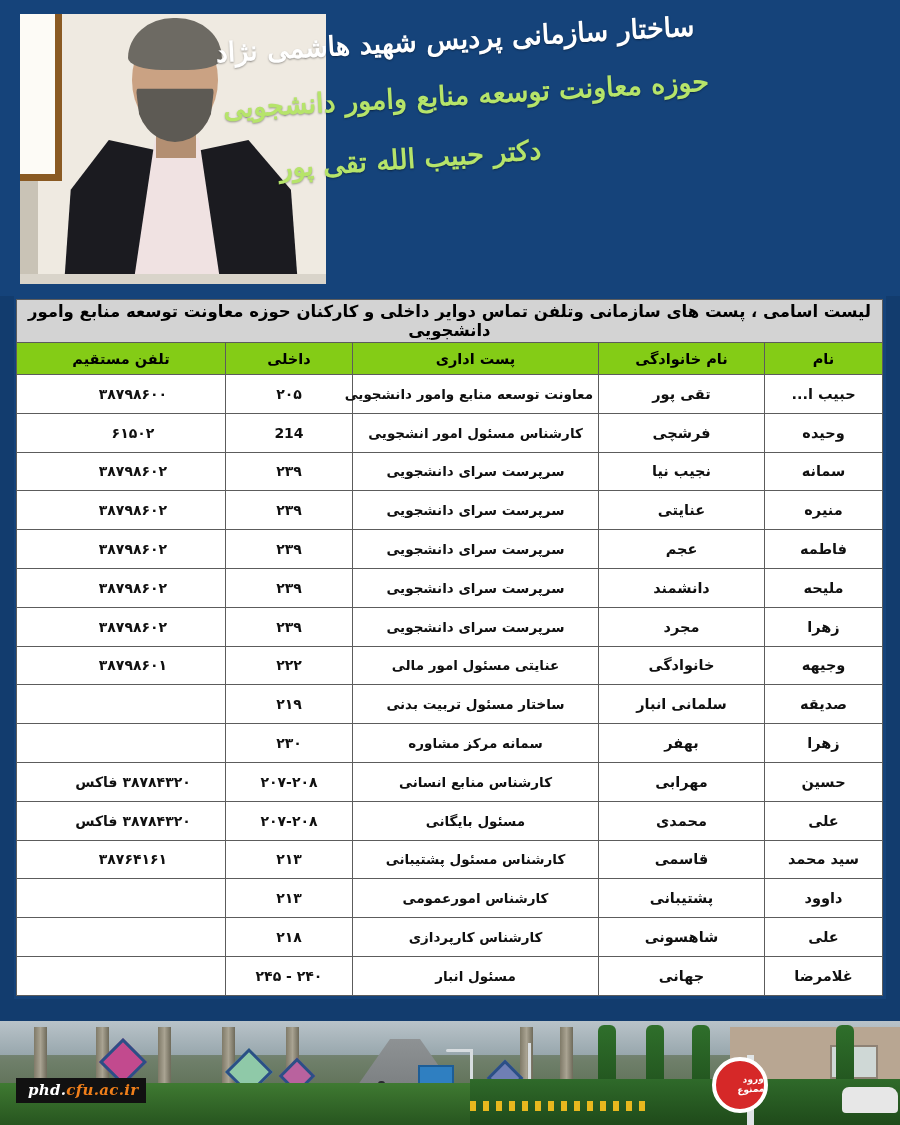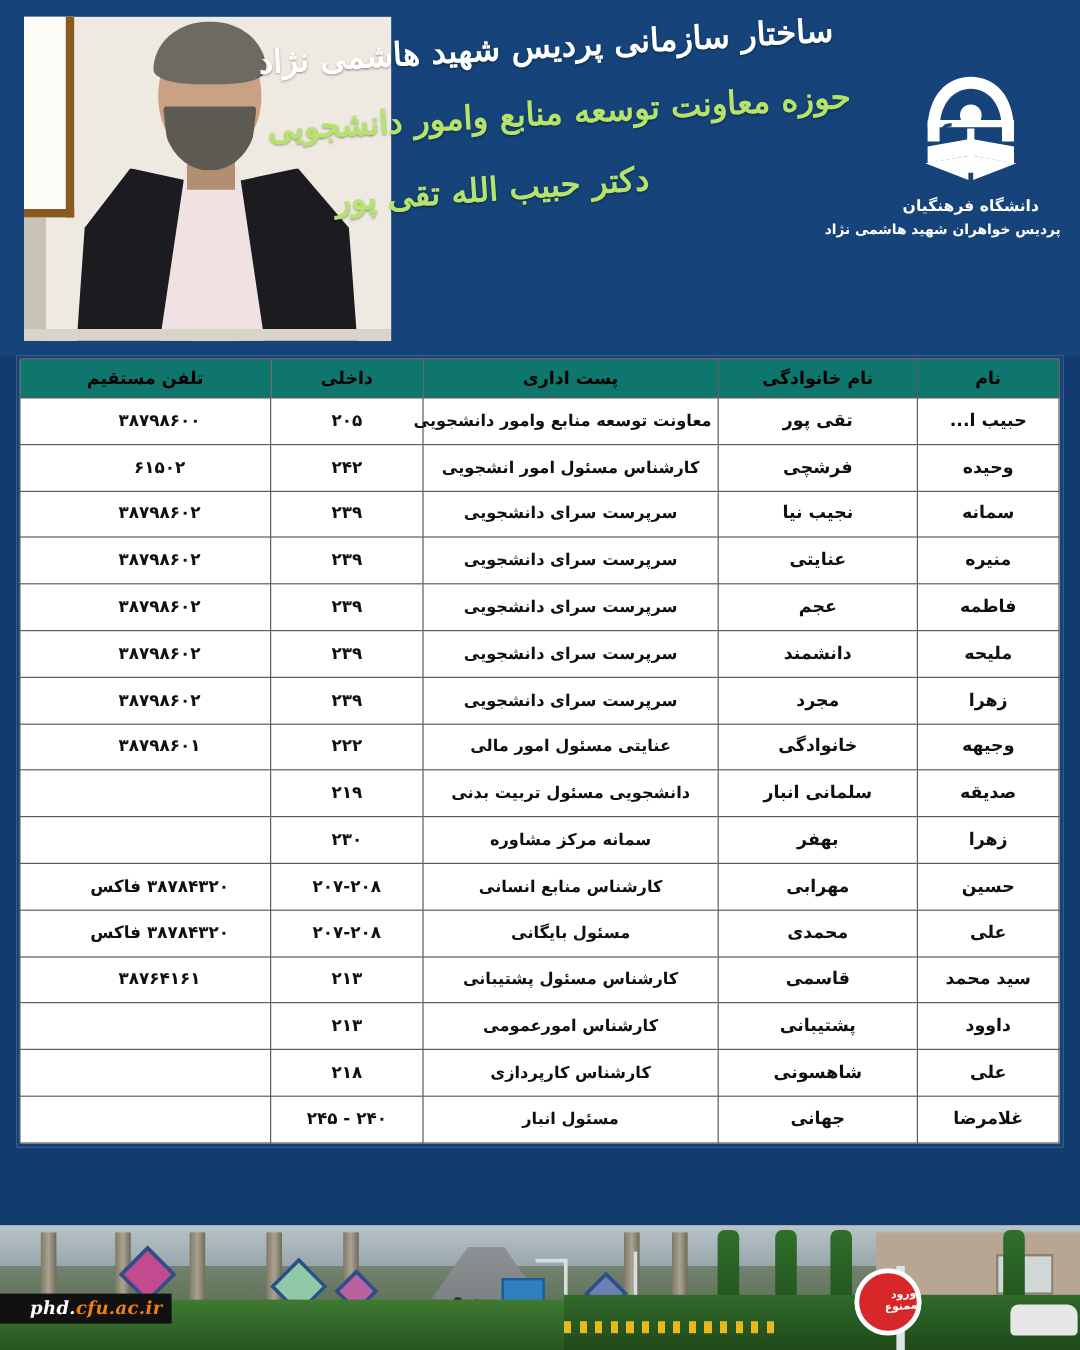--- a/index.html
+++ b/index.html
@@ -198,21 +198,21 @@
     color: #000000;
     font-size: 16.5px;
     font-weight: bold;
     text-align: center;
     height: 42px;
     padding: 2px 6px;
     border: 1px solid #9a9a9a;
   }
 
   .head-row th {
-    background: #0f766e;
+    background: #84cc16;
     color: #000000;
     font-size: 14.5px;
     font-weight: bold;
     text-align: center;
     height: 32px;
     padding: 2px 4px;
   }
 
   .roster tbody td {
     background: #ffffff;
@@ -324,23 +324,23 @@
     position: absolute; left: 418px; top: 44px; width: 36px; height: 40px;
     background: #2f7fc1; border: 2px solid #1d5d96;
   }
   .f-flowers {
     position: absolute; left: 470px; bottom: 14px; width: 180px; height: 10px;
     background: repeating-linear-gradient(90deg,#e8b81e 0 6px, transparent 6px 13px);
   }
 
   .watermark {
     position: absolute;
-    left: 0; bottom: 22px;
+    left: 16px; bottom: 22px;
     background: #111111;
-    padding: 3px 8px 4px 25px;
+    padding: 3px 8px 4px 12px;
     font-family: "DejaVu Serif", "Liberation Serif", serif;
     font-style: italic;
     font-weight: bold;
     font-size: 15px;
     letter-spacing: 0.3px;
     direction: ltr;
   }
   .wm-a { color: #ffffff; }
   .wm-b { color: #f07f1a; }
 </style>
@@ -363,69 +363,56 @@
       <div class="ph-hair"></div>
       <div class="ph-base"></div>
     </div>
 
     <div class="banner-titles">
       <div class="title-line1">ساختار سازمانی پردیس شهید هاشمی نژاد</div>
       <div class="title-line2">حوزه معاونت توسعه منابع وامور دانشجویی</div>
       <div class="title-line3">دکتر حبیب الله تقی پور</div>
     </div>
 
-    <div class="logo-block">
-      <svg class="logo-mark" width="92" height="102" viewBox="0 0 92 102">
-        <path d="M10 52 C10 24 26 8 46 8 C66 8 82 24 82 52 L82 62 L72 62 L72 52
-                 C72 30 60 18 46 18 C32 18 20 30 20 52 L20 62 L10 62 Z" fill="#ffffff"></path>
-        <rect x="10" y="44" width="72" height="6" fill="#ffffff"></rect>
-        <circle cx="46" cy="40" r="9" fill="#ffffff"></circle>
-        <path d="M46 51 L46 88" stroke="#ffffff" stroke-width="6" fill="none"></path>
-        <path d="M44 60 L10 66 L10 80 L44 74 Z" fill="#ffffff"></path>
-        <path d="M48 60 L82 66 L82 80 L48 74 Z" fill="#ffffff"></path>
-        <path d="M44 74 L8 80 L44 94 Z" fill="#ffffff"></path>
-        <path d="M48 74 L84 80 L48 94 Z" fill="#ffffff"></path>
-        <path d="M30 48 C22 48 20 56 26 58 C31 60 34 54 30 52" stroke="#15437a" stroke-width="3" fill="none"></path>
-      </svg>
-      <div class="logo-cap1">دانشگاه فرهنگیان</div>
-      <div class="logo-cap2">پردیس خواهران شهید هاشمی نژاد</div>
-    </div>
   </div>
 
   <div class="table-wrap">
     <table class="roster">
       <colgroup>
         <col class="w-name">
           <col class="w-family">
           <col class="w-title">
         <col class="w-ext">
           <col class="w-phone">
       </colgroup>
       <thead>
+        <tr class="banner-row">
+          <td colspan="5">لیست اسامی ، پست های سازمانی وتلفن تماس دوایر داخلی و کارکنان حوزه معاونت توسعه منابع وامور دانشجویی</td>
+        </tr>
         <tr class="head-row">
           <th>نام</th>
           <th>نام خانوادگی</th>
           <th>پست اداری</th>
           <th>داخلی</th>
           <th>تلفن مستقیم</th>
         </tr>
       </thead>
       <tbody id="roster-body">
           <tr>
             <td class="c-name">حبیب ا...</td>
             <td class="c-family">تقی پور</td>
             <td class="c-title">معاونت توسعه منابع وامور دانشجویی</td>
             <td class="c-ext">۲۰۵</td>
             <td class="c-phone">۳۸۷۹۸۶۰۰</td>
           </tr>
           <tr>
             <td class="c-name">وحیده</td>
             <td class="c-family">فرشچی</td>
             <td class="c-title">کارشناس مسئول امور انشجویی</td>
-            <td class="c-ext">۲۴۲</td>
+            <td class="c-ext">214</td>
             <td class="c-phone">۶۱۵۰۲</td>
           </tr>
           <tr>
             <td class="c-name">سمانه</td>
             <td class="c-family">نجیب نیا</td>
             <td class="c-title">سرپرست سرای دانشجویی</td>
             <td class="c-ext">۲۳۹</td>
             <td class="c-phone">۳۸۷۹۸۶۰۲</td>
           </tr>
           <tr>
@@ -459,21 +446,21 @@
           <tr>
             <td class="c-name">وجیهه</td>
             <td class="c-family">خانوادگی</td>
             <td class="c-title">عنایتی مسئول امور مالی</td>
             <td class="c-ext">۲۲۲</td>
             <td class="c-phone">۳۸۷۹۸۶۰۱</td>
           </tr>
           <tr>
             <td class="c-name">صدیقه</td>
             <td class="c-family">سلمانی انبار</td>
-            <td class="c-title">دانشجویی مسئول تربیت بدنی</td>
+            <td class="c-title">ساختار مسئول تربیت بدنی</td>
             <td class="c-ext">۲۱۹</td>
             <td class="c-phone blank"></td>
           </tr>
           <tr>
             <td class="c-name">زهرا</td>
             <td class="c-family">بهفر</td>
             <td class="c-title">سمانه مرکز مشاوره</td>
             <td class="c-ext">۲۳۰</td>
             <td class="c-phone blank"></td>
           </tr>

